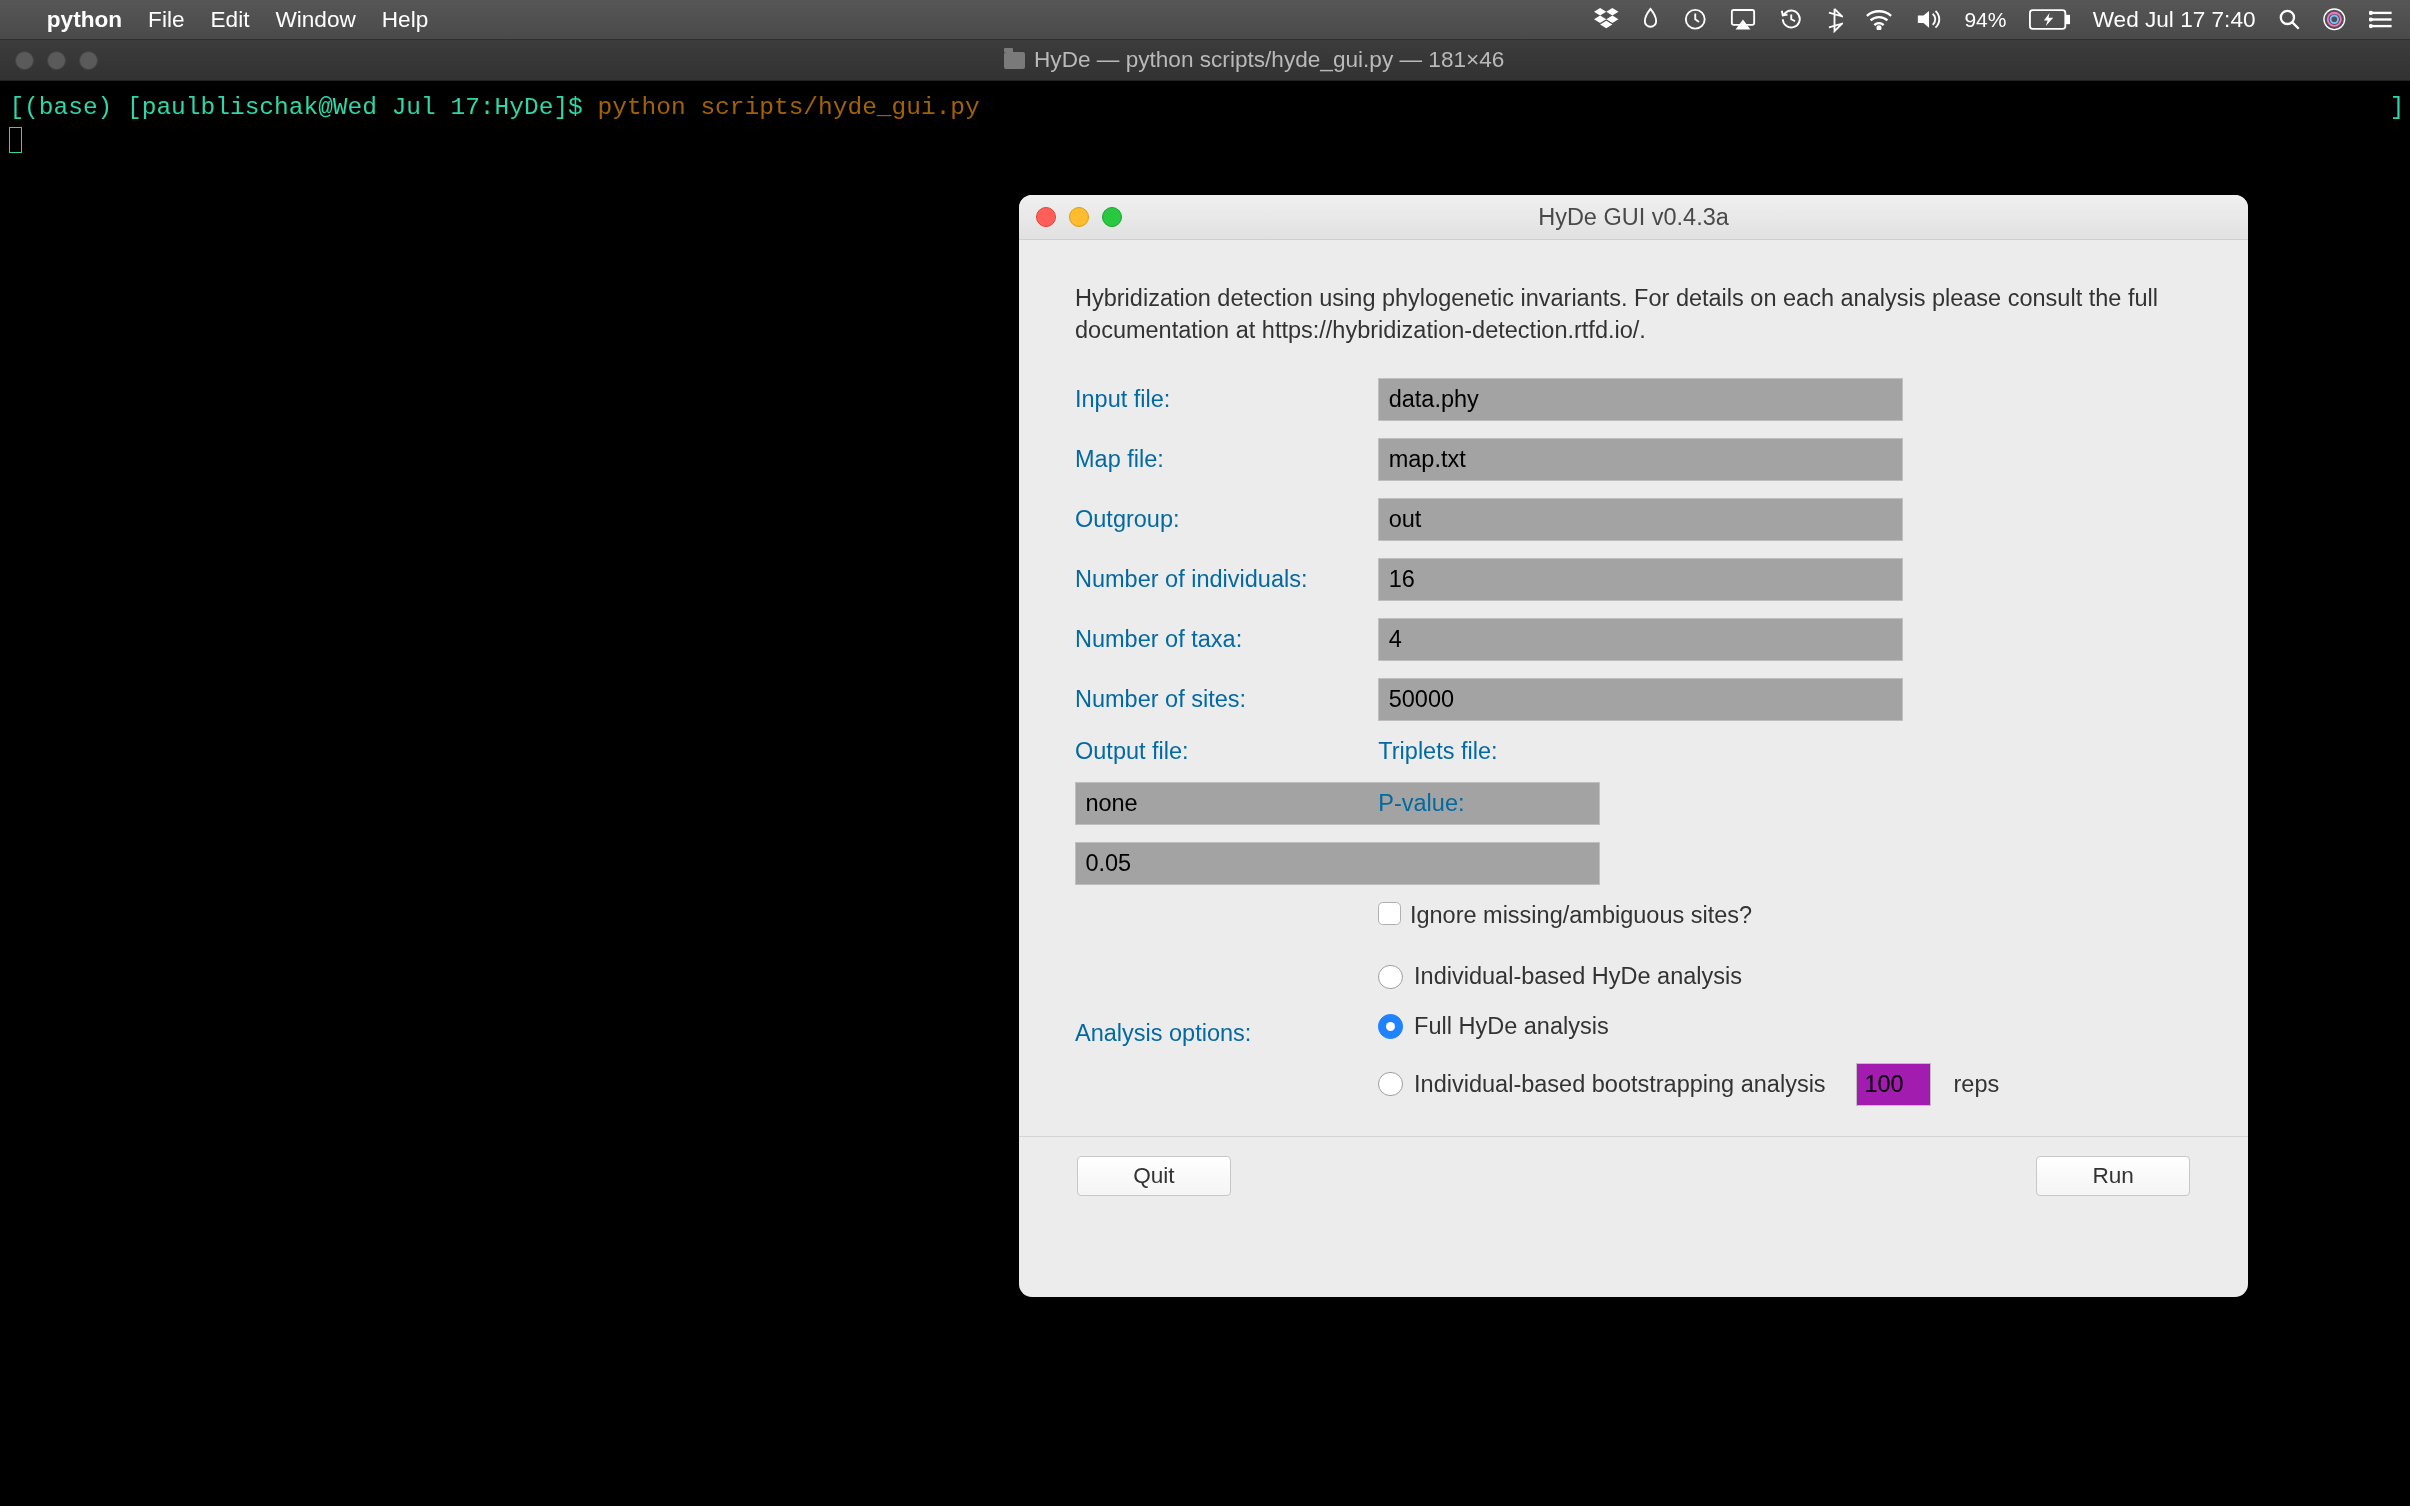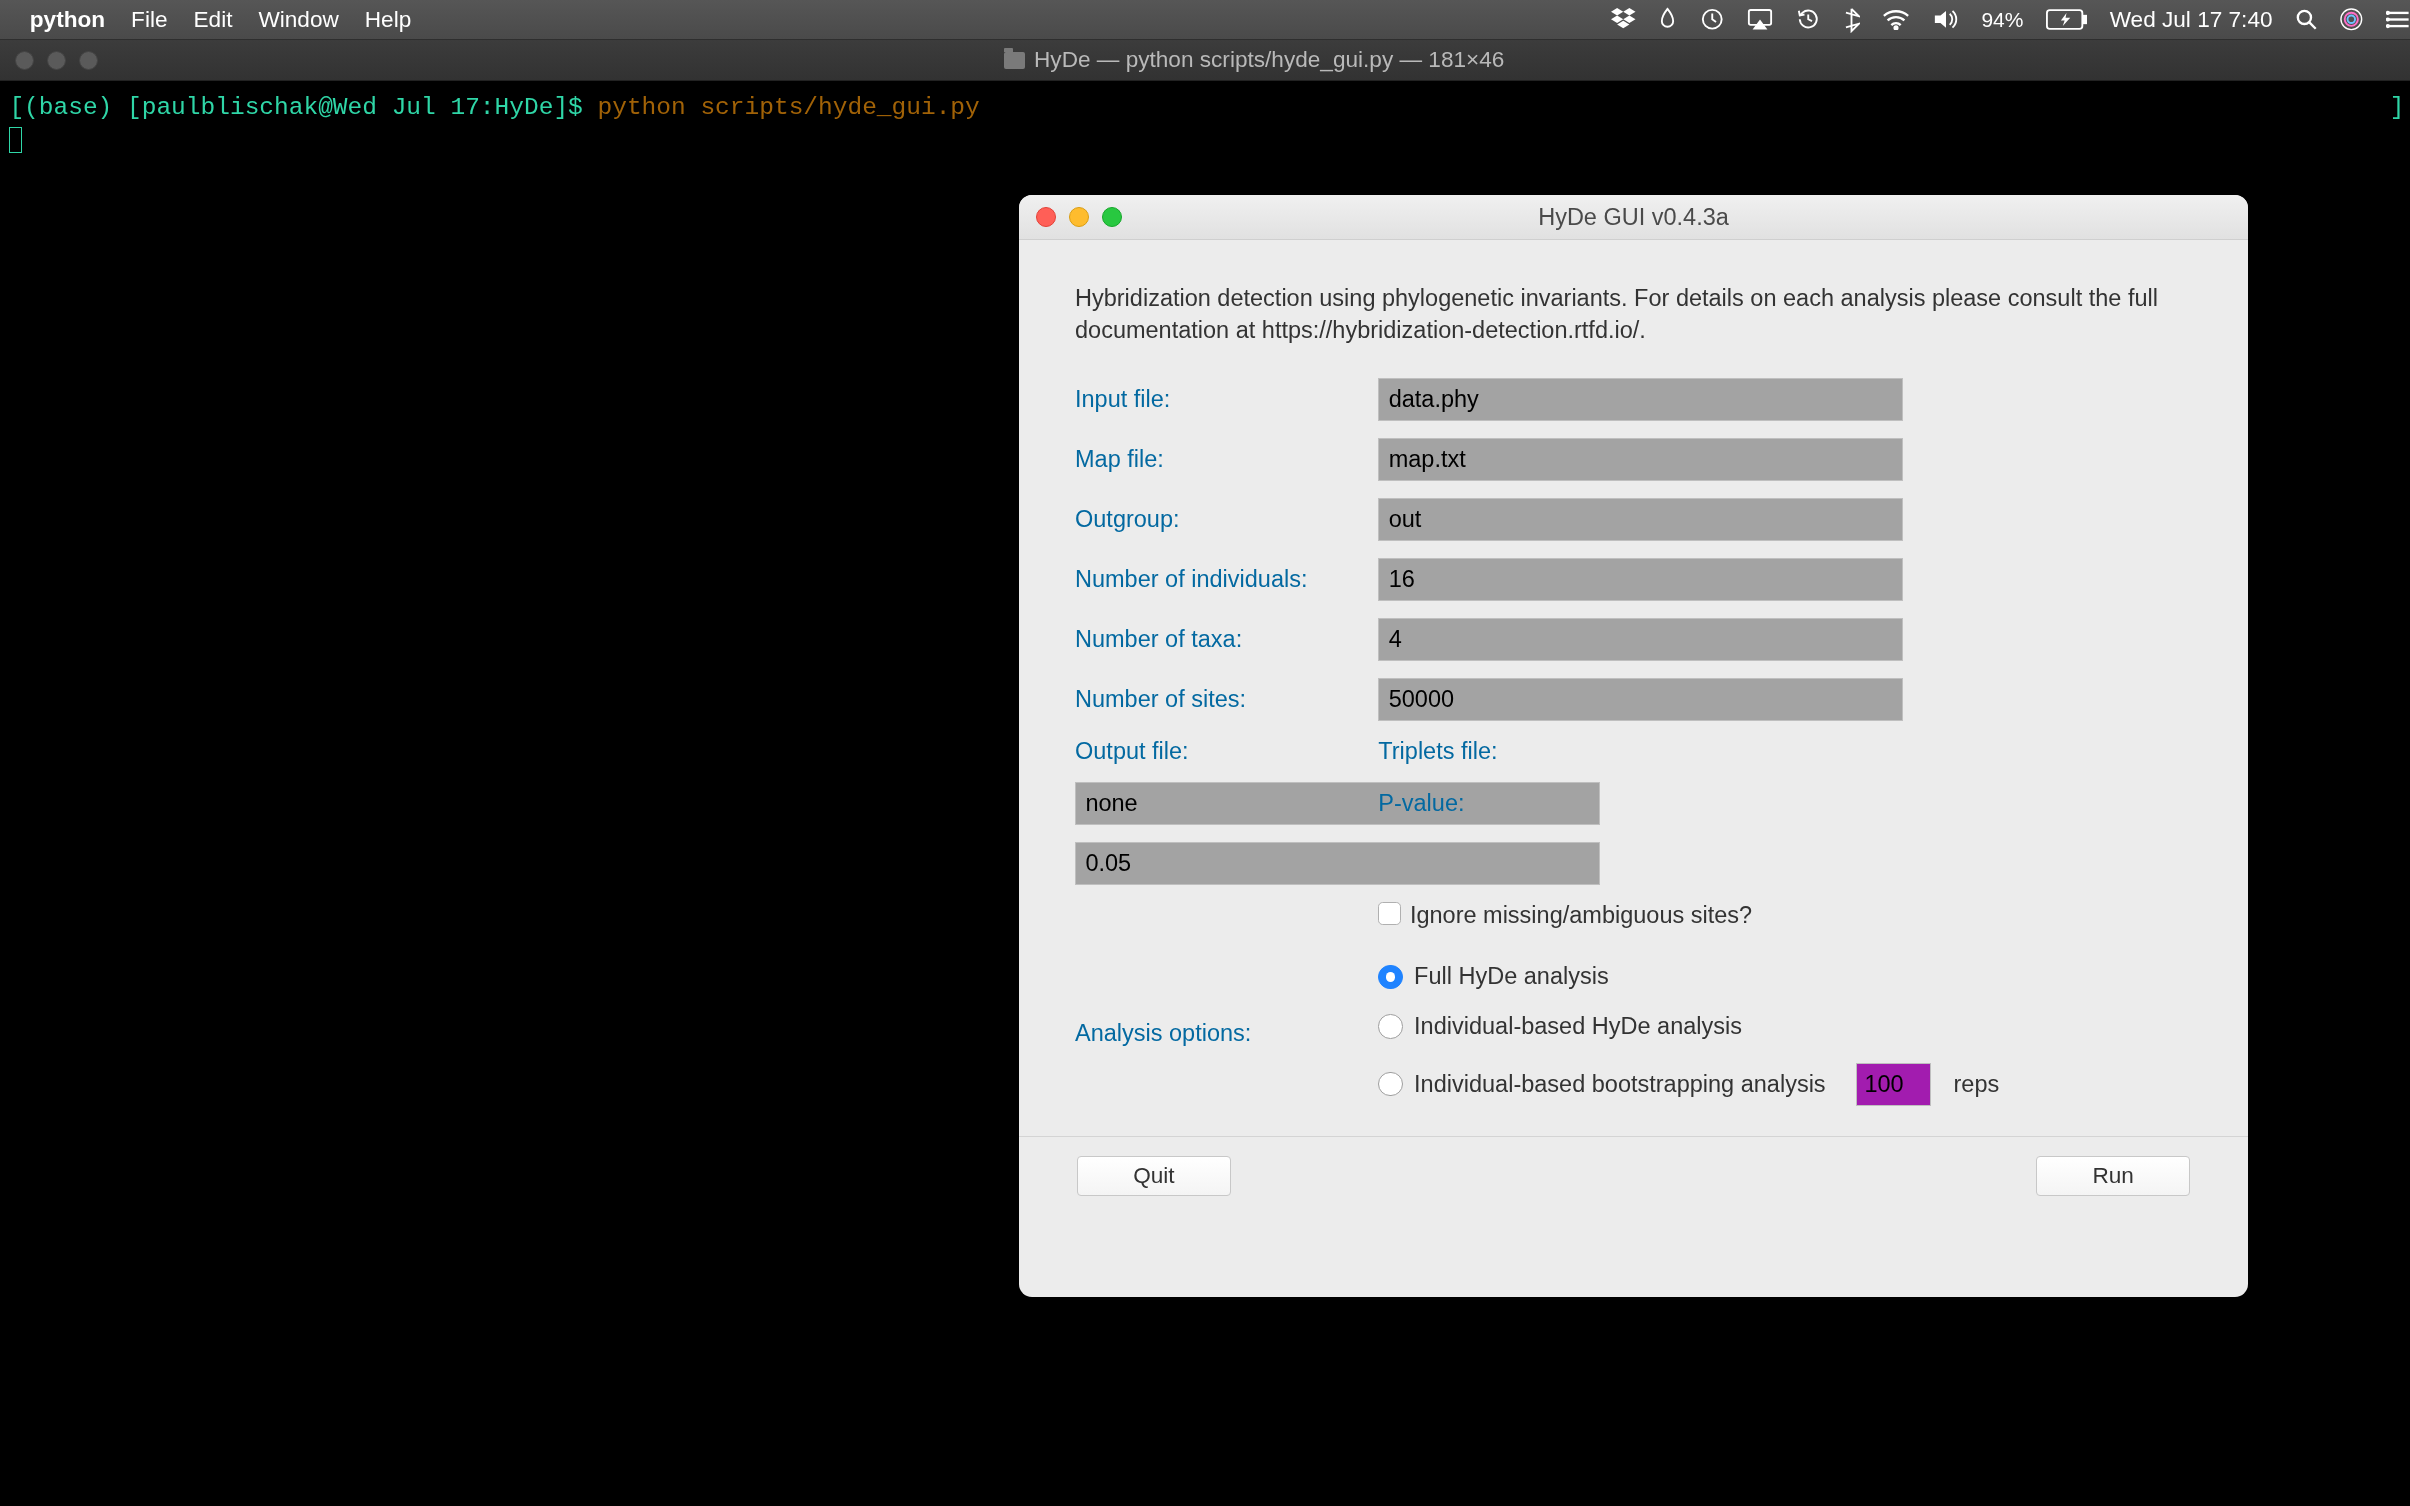--- a/index.html
+++ b/index.html
@@ -4,21 +4,21 @@
 <style>
   * { box-sizing: border-box; margin: 0; padding: 0; }
   html, body { width: 2411px; height: 1507px; overflow: hidden; font-family: -apple-system, "Helvetica Neue", Arial, sans-serif; }
   body { background: #000; transform-origin: top left; }
 
   
   .menubar {
     position: absolute; top:0; left:0; right:0; height:40px;
     background: linear-gradient(#565656,#4a4a4a);
     display:flex; align-items:center; color:#fff; font-size:22.6px;
-    padding:0 0; border-bottom:0.9px solid #2e2e2e;
+    padding:0 17px; border-bottom:0.9px solid #2e2e2e;
   }
   .menubar .left { display:flex; align-items:center; gap:26px; }
   .menubar .appname { font-weight:700; }
   .menubar .right { margin-left:auto; display:flex; align-items:center; gap:22.6px; font-size:21px; }
   .menubar .right .clock { font-size:22.6px; }
   .menu-item { cursor:default; }
   .apple-logo { font-size:24.5px; margin-right:3.8px;}
   .status-icon svg { display:block; }
 
   
@@ -255,26 +255,26 @@
 
       <div></div>
       <div class="chk-row">
         <span class="chk"></span>
         <span>Ignore missing/ambiguous sites?</span>
       </div>
 
       <label class="analysis-label">Analysis options:</label>
       <div class="radios">
         <div class="radio-row">
+          <span class="radio"></span>
+          <span>Individual-based HyDe analysis</span>
+        </div>
+        <div class="radio-row">
           <span class="radio sel"></span>
           <span>Full HyDe analysis</span>
-        </div>
-        <div class="radio-row">
-          <span class="radio"></span>
-          <span>Individual-based HyDe analysis</span>
         </div>
         <div class="radio-row">
           <span class="radio"></span>
           <span>Individual-based bootstrapping analysis</span>
           <input class="reps-input" value="100" style="">
           <span>reps</span>
         </div>
       </div>
     </div>
 

